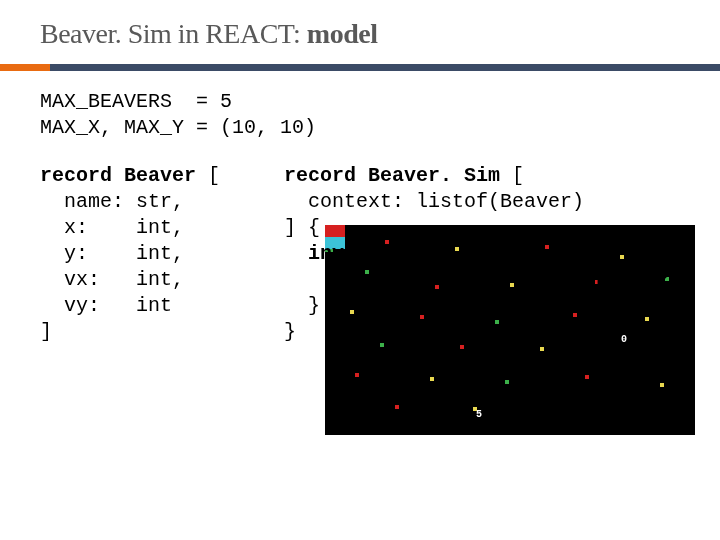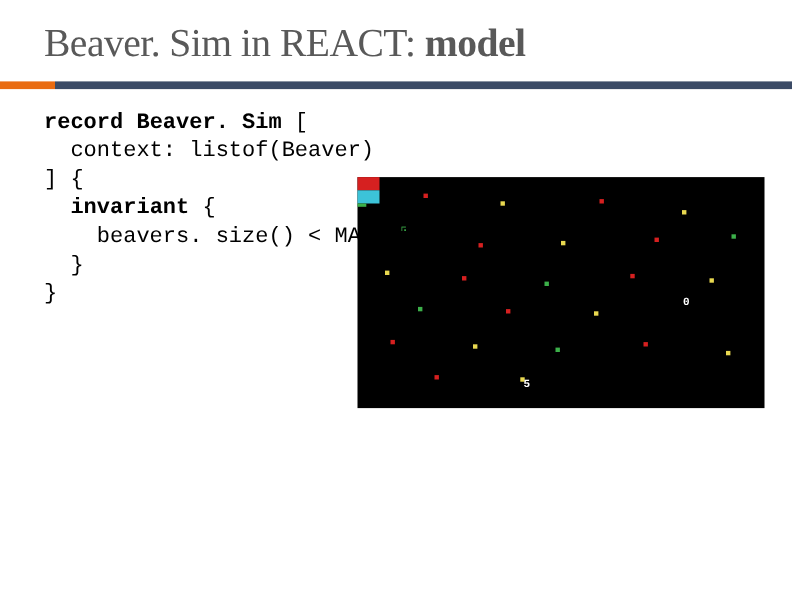--- a/index.html
+++ b/index.html
@@ -9,21 +9,21 @@
     background: #ffffff;
     font-family: Georgia, 'Times New Roman', serif;
     overflow: hidden;
   }
   .slide {
     padding: 18px 40px 0 40px;
     position: relative;
     height: 100%;
   }
   .title {
-    font-size: 36px;
+    font-size: 28px;
     color: #595959;
     letter-spacing: -0.5px;
     margin-bottom: 14px;
     font-weight: normal;
   }
   .title .bold { font-weight: 700; }
   .accent-line {
     display: flex;
     height: 7px;
     margin-left: -40px;
@@ -134,22 +134,31 @@
 <div class="slide">
   <h1 class="title">
     <span>Beaver. Sim in REACT: </span><span class="bold">model</span>
   </h1>
   <div class="accent-line">
     <div class="accent-orange"></div>
     <div class="accent-navy"></div>
   </div>
 
   <div class="content">
+    <div class="constants"><span>MAX_BEAVERS  = 5</span>
+<span>MAX_X, MAX_Y = (10, 10)</span></div>
 
     <div class="cols">
+      <div class="col-left"><span class="kw">record</span> <span class="kw">Beaver</span><span> [</span>
+<span>  name: str,
+  x:    int,
+  y:    int,
+  vx:   int,
+  vy:   int</span>
+<span>]</span></div>
 
       <div class="col-right"><span class="kw">record</span> <span class="kw">Beaver. Sim</span><span> [</span>
 <span>  context: listof(Beaver)</span>
 <span>] {</span>
   <span class="kw">invariant</span><span> {</span>
 <span>    beavers. size() &lt; MAX_BEAVERS</span>
 <span>  }</span>
 <span>}</span></div>
 
       <div class="bg-sim">

